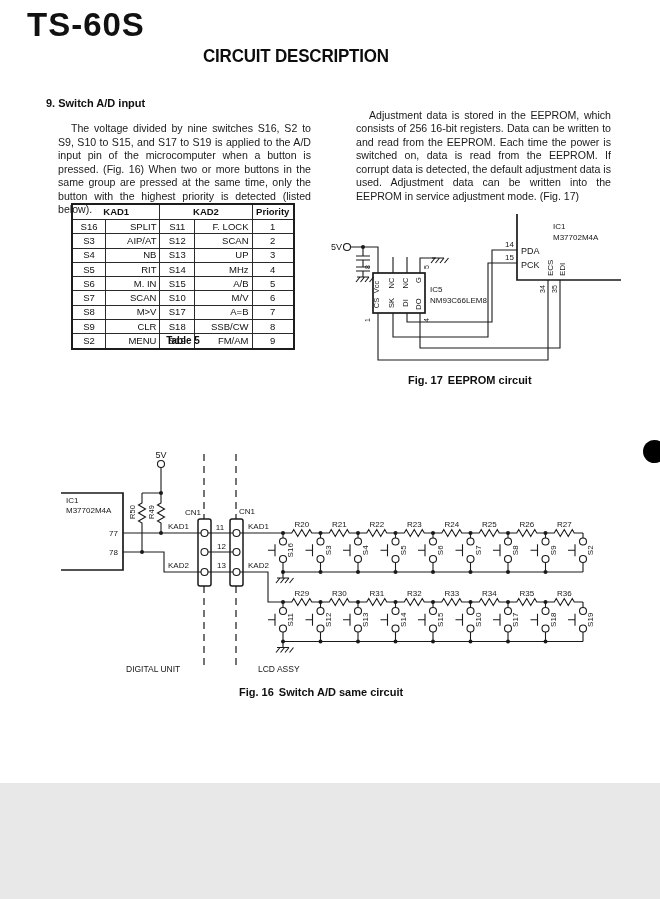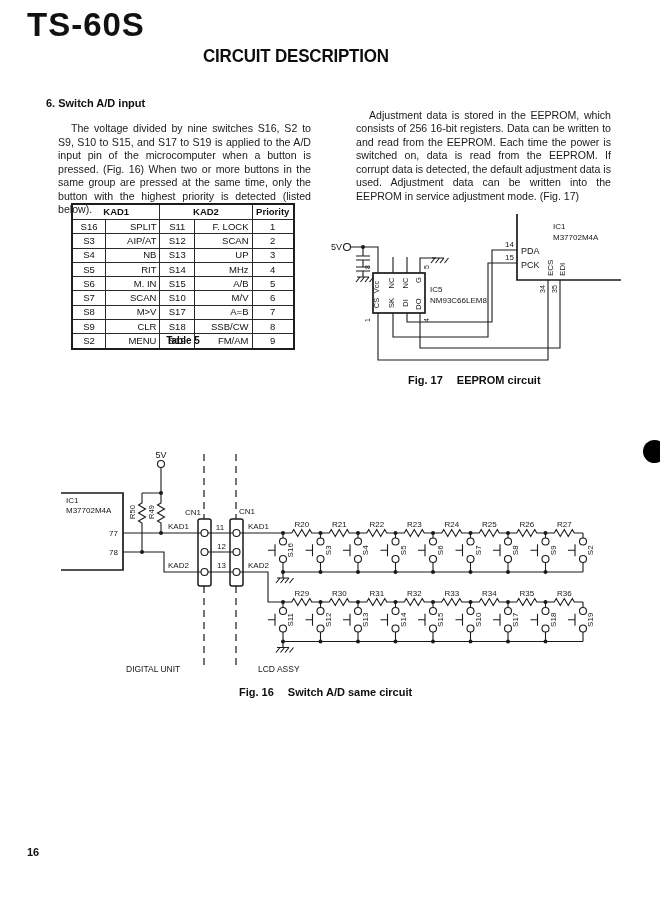--- a/index.html
+++ b/index.html
@@ -1,34 +1,34 @@
 <!DOCTYPE html>
 <html><head>
 <meta charset="utf-8">
 <style>
   html,body{margin:0;padding:0;background:#e8e8e8}
-  .page{position:relative;width:660px;height:899px;background:#fff;overflow:hidden;
+  .page{position:relative;width:660px;height:783px;background:#fff;overflow:hidden;
         font-family:"Liberation Sans",sans-serif;color:#151515}
   .model{position:absolute;left:27px;top:6px;font-size:33px;font-weight:600;letter-spacing:1px;color:#111}
   .ptitle{position:absolute;left:203px;top:46px;font-size:17.5px;font-weight:700;letter-spacing:-0.2px;
           color:#0d0d0d;transform:scaleX(.97);transform-origin:left}
   .col{position:absolute;font-size:10.6px;line-height:13.45px;text-align:justify;color:#1a1a1a}
   .col h3{font-size:11px;margin:0 0 1px 0;color:#0f0f0f}
   .col p{margin:12px;text-indent:13px}
   .col-left{left:46px;top:97px;width:277px}
   .col-right{left:344px;top:97px;width:279px}
   .t5{position:absolute;left:71px;top:203px;width:224px;border-collapse:collapse;
       font-size:9.5px;color:#111;border:2px solid #1c1c1c}
   .t5 th,.t5 td{border:1px solid #2a2a2a;padding:0 3px;height:13.3px;line-height:1.05}
   .t5 th{font-weight:700;height:14px}
   .cs{text-align:center}
   .cl{text-align:right;padding-left:5px}
   .tbl-cap{position:absolute;left:71px;top:335px;width:224px;text-align:center;
            font-weight:700;font-size:10px;color:#0f0f0f}
-  .fig-cap{position:absolute;font-weight:700;font-size:11px;color:#0f0f0f;display:flex;gap:14px;white-space:nowrap}
+  .fig-cap{position:absolute;font-weight:700;font-size:11px;color:#0f0f0f;display:flex;gap:5px;white-space:nowrap}
   .cap17{left:408px;top:374px}
   .cap16{left:239px;top:686px}
   .pagenum{position:absolute;left:27px;top:846px;font-size:11px;font-weight:700;color:#111}
   .regdot{position:absolute;left:643px;top:440px;width:23px;height:23px;border-radius:50%;background:#000}
   svg{position:absolute;overflow:visible}
   svg text{font-family:"Liberation Sans",sans-serif;fill:#161616}
   .w{fill:none;stroke:#1a1a1a;stroke-width:1.1}
   .w2{fill:none;stroke:#1a1a1a;stroke-width:1.7}
   .dash{stroke-dasharray:7 5;stroke-width:1.2}
   .conn{fill:#fff;stroke:#1a1a1a;stroke-width:1.5}
@@ -38,21 +38,21 @@
 </style>
 </head>
 <body>
 
 <div class="page">
 
   <div class="model">TS-60S</div>
   <div class="ptitle">CIRCUIT DESCRIPTION</div>
 
   <div class="col col-left">
-    <h3>6. Switch A/D input</h3>
+    <h3>9. Switch A/D input</h3>
     <p>The voltage divided by nine switches S16, S2 to S9, S10 to S15, and S17 to S19 is applied to the A/D input pin of the microcomputer when a button is pressed. (Fig. 16) When two or more buttons in the same group are pressed at the same time, only the button with the highest priority is detected (listed below).</p>
   </div>
 
   <div class="col col-right">
     <p>Adjustment data is stored in the EEPROM, which consists of 256 16-bit registers. Data can be written to and read from the EEPROM. Each time the power is switched on, data is read from the EEPROM. If corrupt data is detected, the default adjustment data is used. Adjustment data can be written into the EEPROM in service adjustment mode. (Fig. 17)</p>
   </div>
 
   <table class="t5">
     <colgroup>
       <col style="width:34px">

